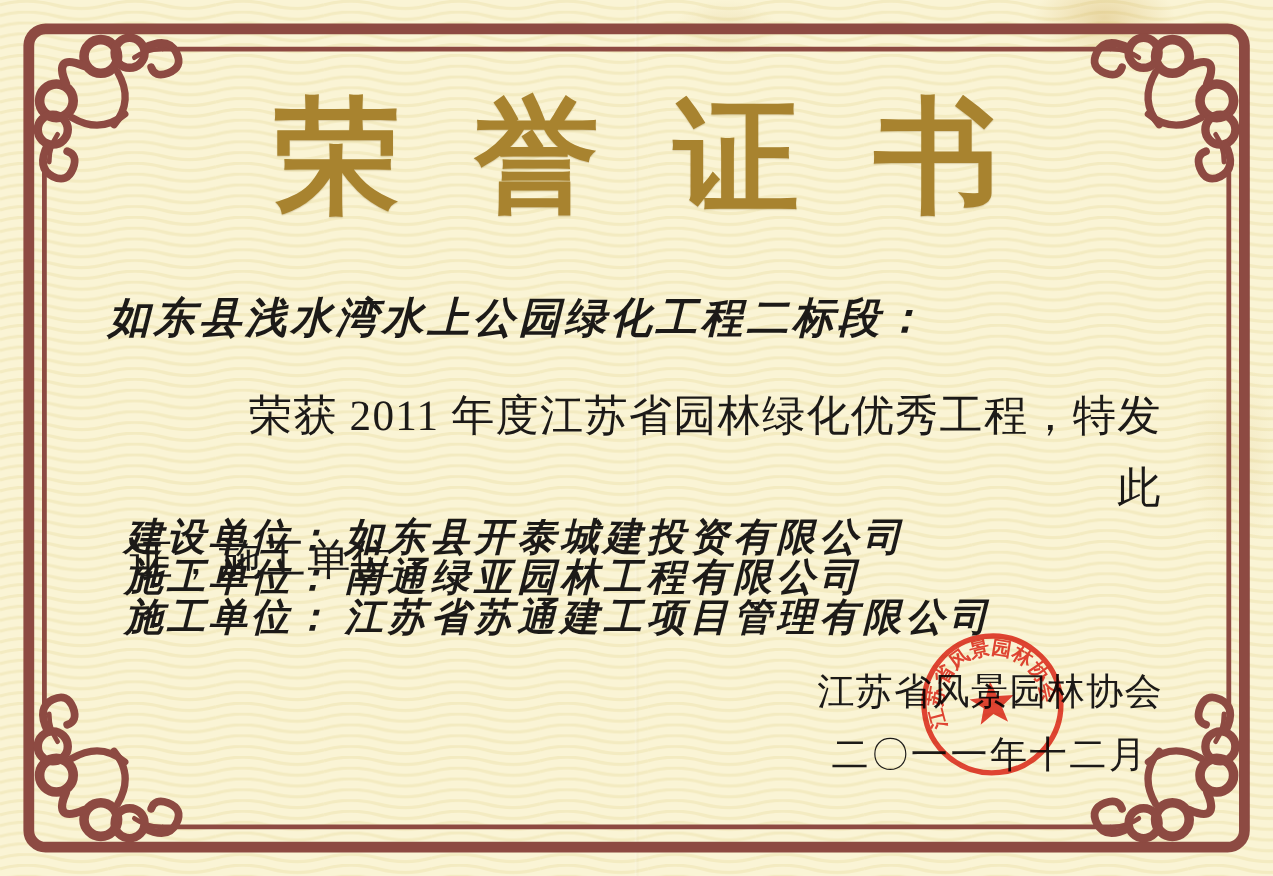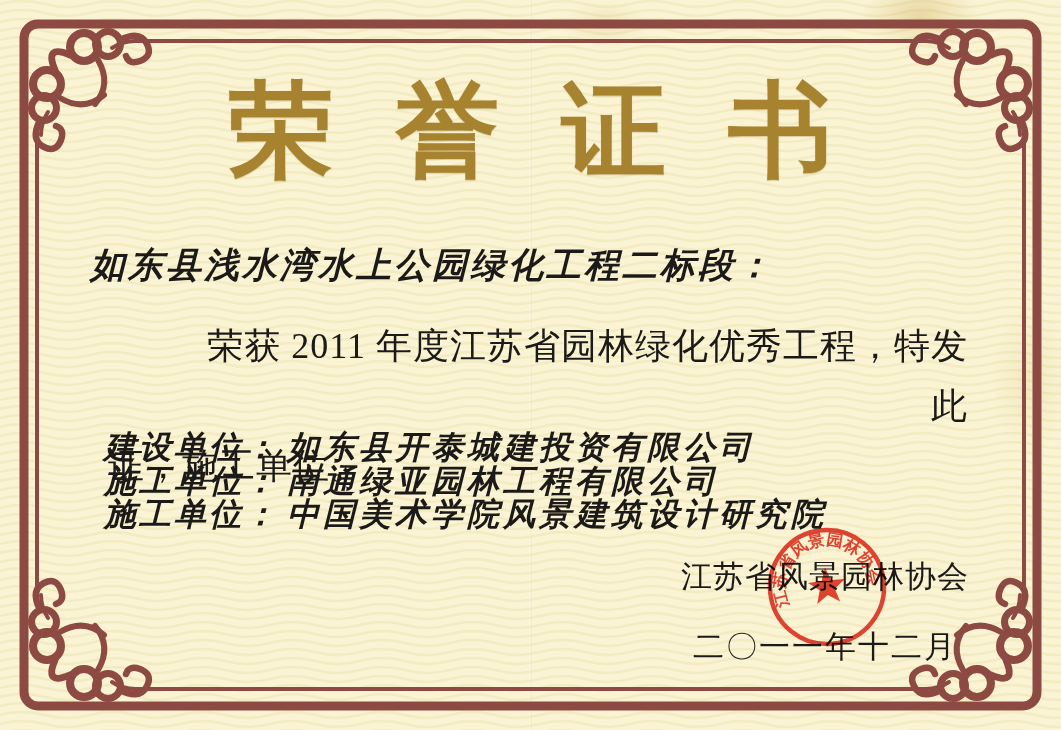--- a/index.html
+++ b/index.html
@@ -25,21 +25,21 @@
   .recipient{position:absolute;left:90px;top:242px;font-size:35px;letter-spacing:3px;font-weight:700;}
   .bodytext{position:absolute;left:108px;top:316px;width:860px;font-size:36px;line-height:60px;}
   .bodytext p{margin:0;letter-spacing:1px;}
   .bodytext p.l1{text-indent:72px;text-align:right;}
   .units{position:absolute;left:104px;top:431px;font-size:32px;line-height:33.5px;}
   .unit-row{white-space:nowrap;font-weight:600;}
   .ulabel{letter-spacing:3px;margin-right:8px;}
   .uvalue{letter-spacing:4px;}
   .issuer{position:absolute;left:655px;top:556px;width:340px;text-align:center;}
   .issuer-name{font-size:31px;letter-spacing:1px;}
-  .issue-date{font-size:31px;margin-top:28px;letter-spacing:2px;}
+  .issue-date{font-size:31px;margin-top:10px;letter-spacing:2px;}
   svg.seal{position:absolute;left:763px;top:523px;width:128px;height:128px;
     mix-blend-mode:multiply;opacity:.92;transform:rotate(-6deg);}
 </style>
 </head>
 <body>
 
 <div class="page">
 
   <svg class="bg" viewBox="0 0 1061 730" aria-hidden="true">
     <defs>
@@ -97,21 +97,21 @@
     </div>
 
     <div class="units hand">
       <div class="unit-row">
         <span class="ulabel">建设单位：</span><span class="uvalue">如东县开泰城建投资有限公司</span>
       </div>
       <div class="unit-row">
         <span class="ulabel">施工单位：</span><span class="uvalue">南通绿亚园林工程有限公司</span>
       </div>
       <div class="unit-row">
-        <span class="ulabel">施工单位：</span><span class="uvalue">中国美术学院风景建筑设计研究院</span>
+        <span class="ulabel">施工单位：</span><span class="uvalue">江苏省苏通建工项目管理有限公司</span>
       </div>
     </div>
 
     <div class="issuer">
       <div class="issuer-name">江苏省风景园林协会</div>
       <div class="issue-date">二〇一一年十二月</div>
     </div>
 
     <svg class="seal" viewBox="-64 -64 128 128" aria-hidden="true">
       <defs>

